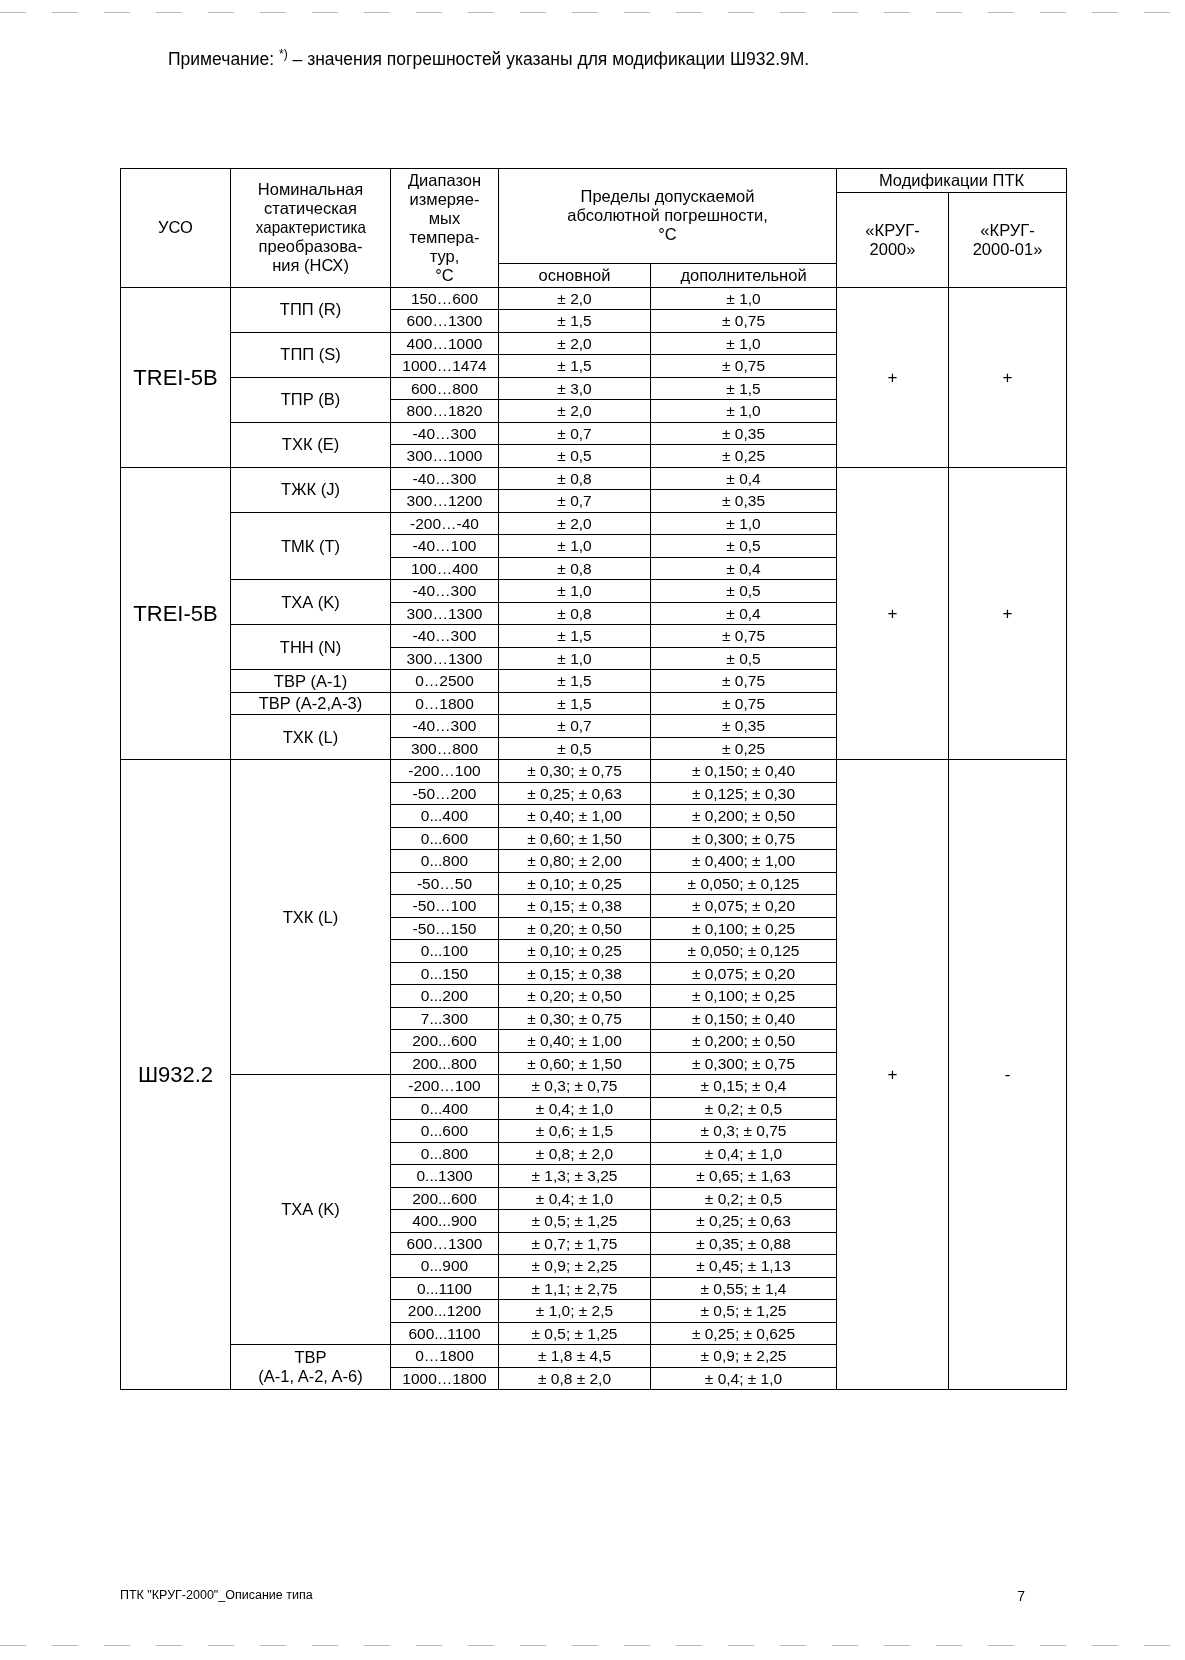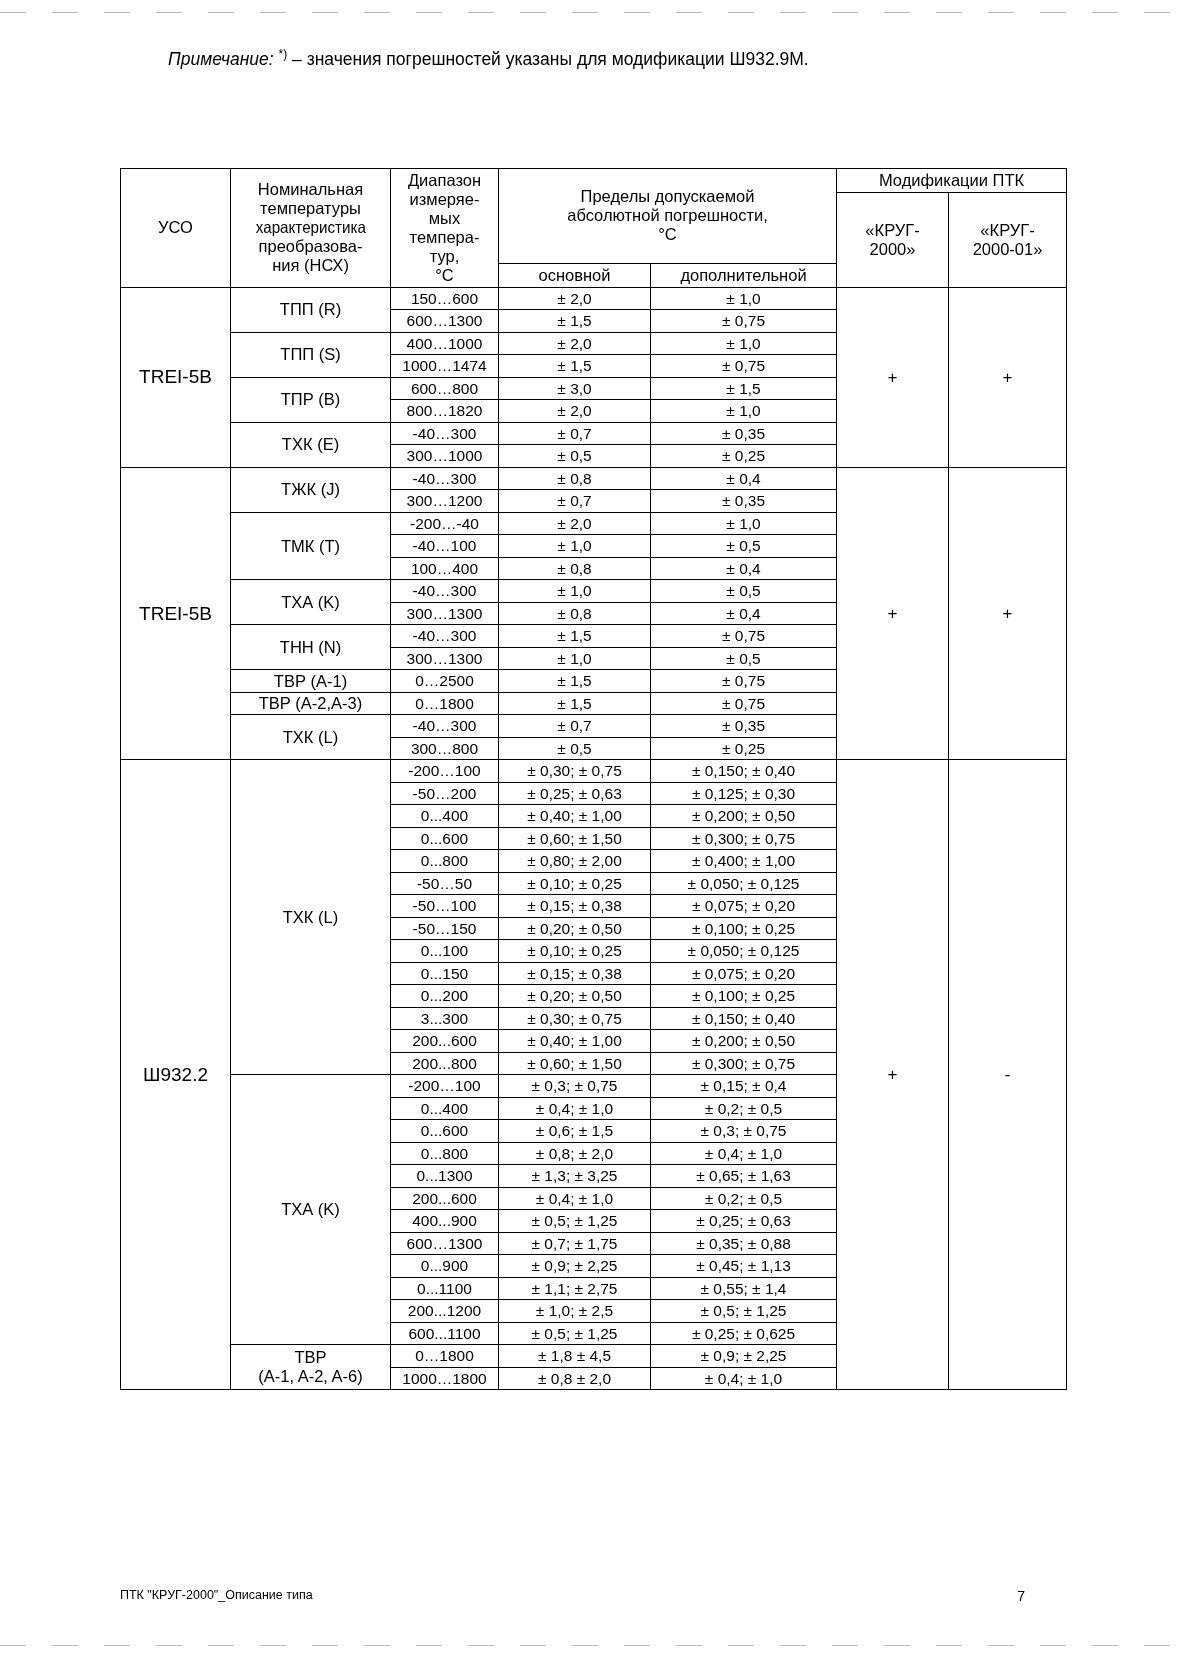--- a/index.html
+++ b/index.html
@@ -32,21 +32,20 @@
 
   .note {
     position: absolute;
     left: 168px;
     top: 46px;
     width: 900px;
     font-size: 17.5px;
     line-height: 1.35;
   }
   .note .ital {
-    font-style: italic;
   }
   .note sup { font-size: 12px; vertical-align: super; }
 
   .caption {
     position: absolute;
     left: 120px;
     top: 88px;
     width: 950px;
     font-size: 17.5px;
     line-height: 1.35;
@@ -77,21 +76,21 @@
   }
   td.row-cell {
     height: 21.5px;
     font-size: 15.5px;
   }
   td.nsx {
     font-size: 16.5px;
     margin-left: 32px;
   }
   td.uso {
-    font-size: 19px;
+    font-size: 22px;
   }
   td.mod {
     font-size: 17px;
   }
   .hdr-small { font-size: 16px; }
 
   .footer-left {
     position: absolute;
     left: 120px;
     bottom: 58px;
@@ -132,21 +131,21 @@
       <col style="width:152px">
       <col style="width:186px">
       <col style="width:112px">
       <col style="width:118px">
     </colgroup>
     <tbody>
       <tr>
         <th rowspan="3">УСО</th>
         <th rowspan="3">
           <div>Номинальная</div>
-          <div>температуры</div>
+          <div>статическая</div>
           <div class="squeeze">характеристика</div>
           <div>преобразова-</div>
           <div>ния (НСХ)</div>
         </th>
         <th rowspan="3">
           <div>Диапазон</div>
           <div>измеряе-</div>
           <div>мых</div>
           <div>темпера-</div>
           <div>тур,</div>
@@ -350,21 +349,21 @@
           <td class="row-cell">0...150</td>
           <td class="row-cell">± 0,15;  ± 0,38</td>
           <td class="row-cell">± 0,075;  ± 0,20</td>
         </tr>
         <tr>
           <td class="row-cell">0...200</td>
           <td class="row-cell">± 0,20;  ± 0,50</td>
           <td class="row-cell">± 0,100;  ± 0,25</td>
         </tr>
         <tr>
-          <td class="row-cell">3...300</td>
+          <td class="row-cell">7...300</td>
           <td class="row-cell">± 0,30;  ± 0,75</td>
           <td class="row-cell">± 0,150;  ± 0,40</td>
         </tr>
         <tr>
           <td class="row-cell">200...600</td>
           <td class="row-cell">± 0,40;  ± 1,00</td>
           <td class="row-cell">± 0,200;  ± 0,50</td>
         </tr>
         <tr>
           <td class="row-cell">200...800</td>

